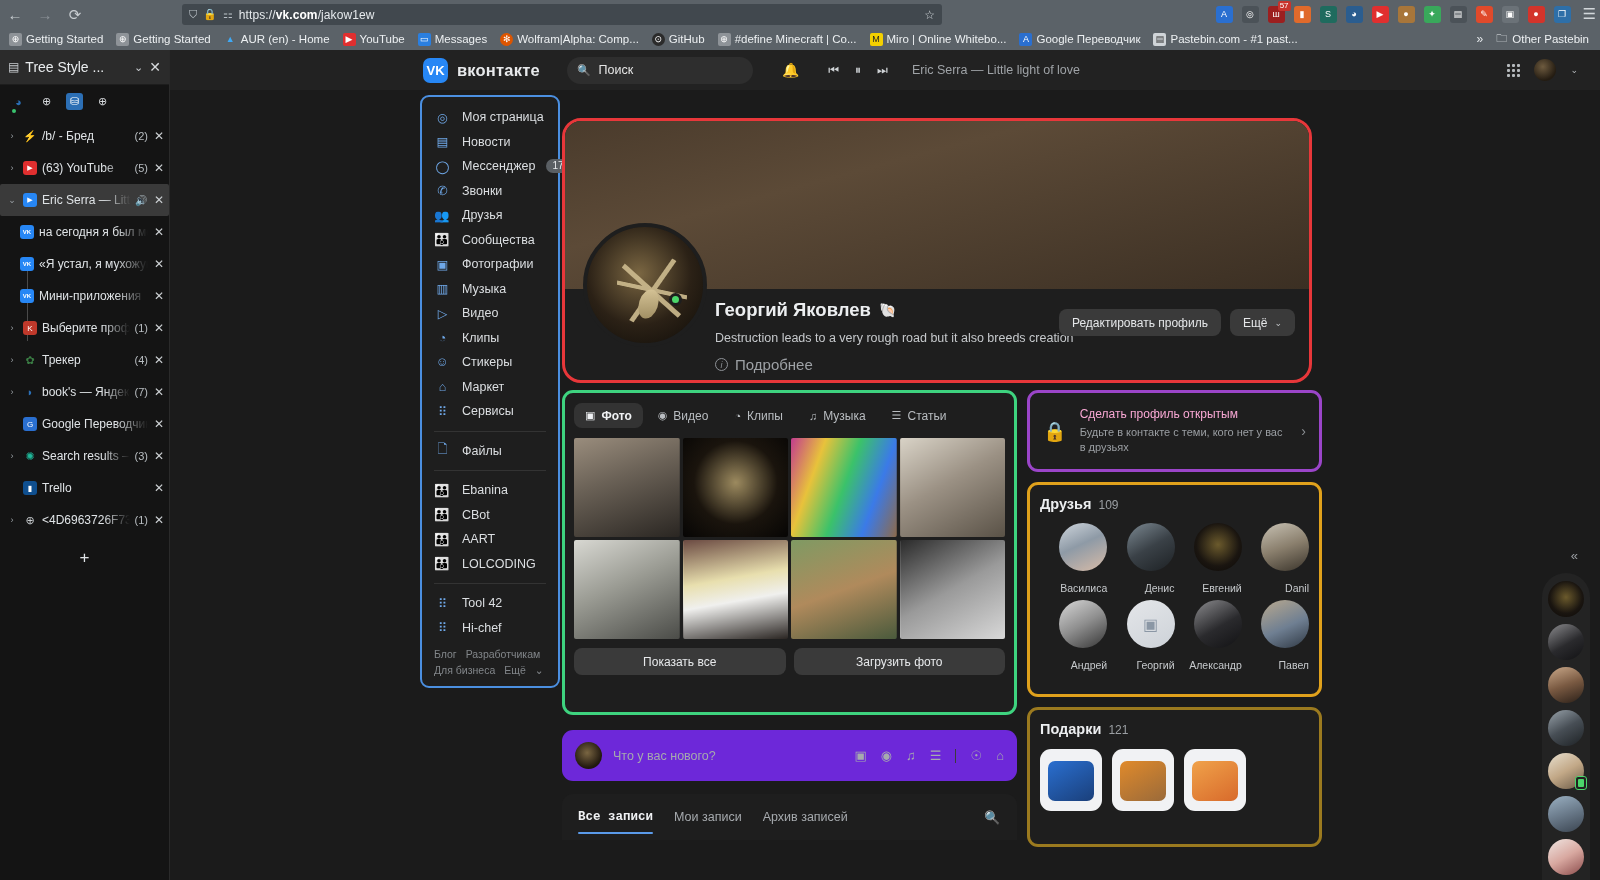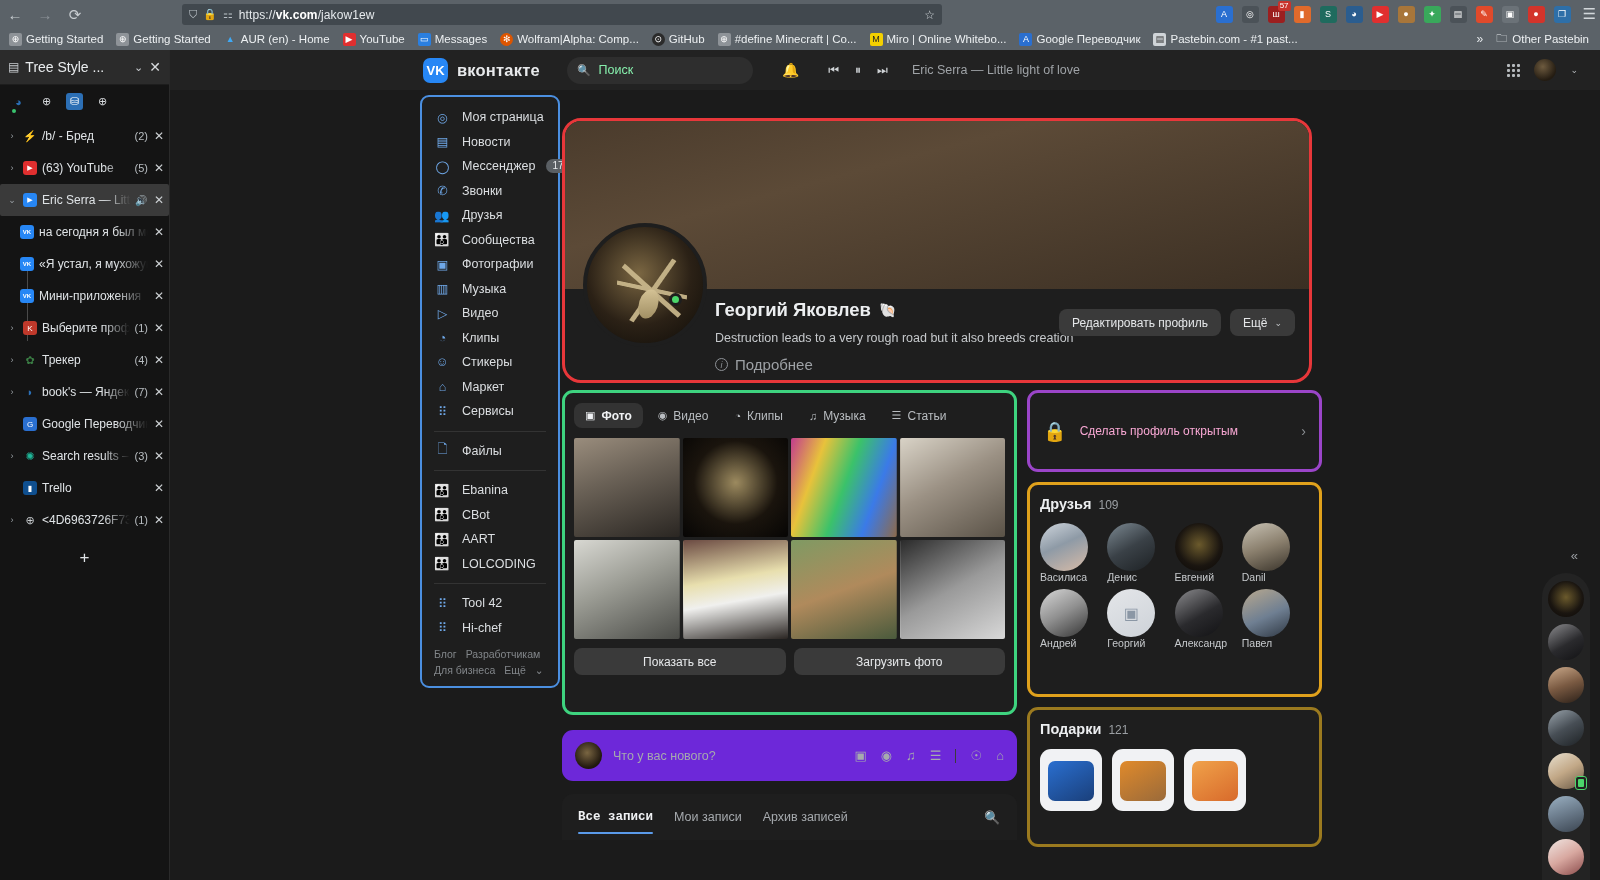--- a/index.html
+++ b/index.html
@@ -120,21 +120,21 @@
     width:25px;height:25px;border-radius:7px;background:#2787f5;
     display:flex;align-items:center;justify-content:center;
     color:#fff;font-weight:700;font-size:13px;
   }
   #vk-brand { font-size:16.5px; font-weight:700; color:#e8eaec; letter-spacing:.2px; }
   #vk-search {
     margin-left:27px; width:186px; height:27px; background:#2e2e2e; border-radius:14px;
     display:flex; align-items:center; gap:7px; padding:0 11px;
   }
   #vk-search .s-ic { color:#9b9fa3; font-size:11px; }
-  #vk-search .s-ph { color:#86efac; font-size:12.5px; }
+  #vk-search .s-ph { color:#e5e5e5; font-size:12.5px; }
   #bell { margin-left:30px; color:#b6babd; font-size:14px; }
   #player { margin-left:28px; display:flex; align-items:center; gap:16px; }
   #player .pb { color:#cfd3d6; font-size:12px; }
   #player-track { margin-left:24px; font-size:12.5px; color:#9fa3a7; white-space:nowrap; }
   #header-right { margin-left:auto; display:flex; align-items:center; gap:14px; padding-right:22px; }
   #apps-grid { display:grid; grid-template-columns:repeat(3,3px); gap:2px; }
   #apps-grid i { width:3px;height:3px;background:#b6babd;border-radius:1px;display:block; }
   #hdr-avatar { width:22px;height:22px;border-radius:50%;
     background:radial-gradient(circle at 40% 35%, #6e5b3f, #241c12 70%); }
   #hdr-chev { color:#b6babd; font-size:9px; }
@@ -258,21 +258,21 @@
   #open-profile-chev { color:#8b8f93; font-size:14px; }
 
   #friends-card {
     position:absolute; left:857px; top:432px; width:295px; height:215px;
     background:#1e1e1e; border-radius:11px; border:3px solid #e0a11c; padding:11px 10px;
   }
   .card-head { display:flex; align-items:baseline; gap:7px; }
   .card-title { font-size:14.5px; font-weight:700; color:#eceef0; }
   .card-count { font-size:12px; color:#9b9fa3; }
   #friends-grid { display:grid; grid-template-columns:repeat(4,1fr); row-gap:6px; margin-top:11px; }
-  .friend { display:flex; flex-direction:column; align-items:flex-start; gap:0; }
+  .friend { display:flex; flex-direction:column; align-items:flex-end; gap:11px; }
   .friend-av { width:48px;height:48px;border-radius:50%; background-size:cover; background-position:center; }
   .friend-name { font-size:10.5px; color:#c6c9cc; white-space:nowrap; }
 
   #gifts-card {
     position:absolute; left:857px; top:657px; width:295px; height:140px;
     background:#1e1e1e; border-radius:11px; border:3px solid #9b7a1f; padding:11px 10px;
   }
   #gifts-grid { display:flex; gap:10px; margin-top:12px; }
   .gift { width:62px;height:62px;border-radius:11px; background:#f1f2f4; position:relative; overflow:hidden;}
   .gift .g1 { position:absolute; left:8px; top:12px; width:46px; height:40px; border-radius:7px; }
@@ -732,20 +732,21 @@
     <div class="rec-tab active">Все записи</div>
     <div class="rec-tab">Мои записи</div>
     <div class="rec-tab">Архив записей</div>
     <div id="rec-search">🔍</div>
   </div>
 
   <div id="open-profile-card">
     <span id="lock-ic">🔒</span>
     <div id="open-profile-text">
       <div id="open-profile-title">Сделать профиль открытым</div>
+      <div id="open-profile-sub">Будьте в контакте с теми, кого нет у вас в друзьях</div>
     </div>
     <span id="open-profile-chev">›</span>
   </div>
 
   <div id="friends-card">
     <div class="card-head">
       <span class="card-title">Друзья</span>
       <span class="card-count">109</span>
     </div>
     <div id="friends-grid">

